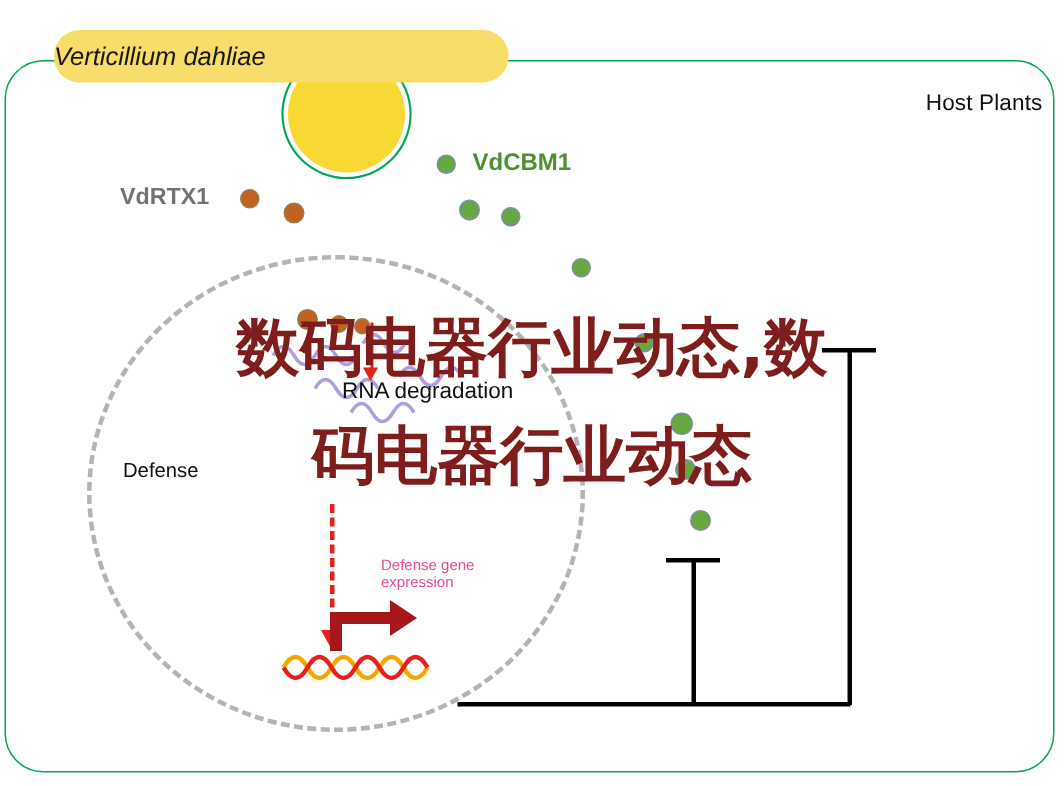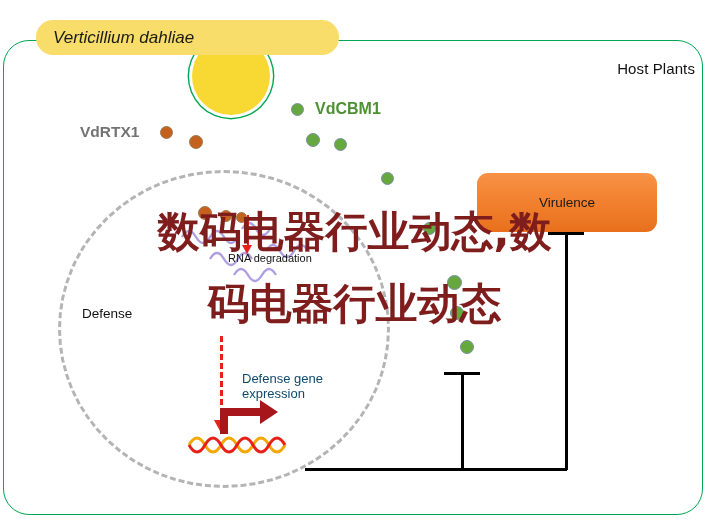--- a/index.html
+++ b/index.html
@@ -22,21 +22,21 @@
     margin-left:38px;
   }
 
   
   .vd-banner{
     left:36px; top:20px; width:303px; height:35px;
     background:#f8dd6a; border-radius:17px;
     display:flex; align-items:center;
   }
   .vd-banner span{
-    margin-left:17px; font-style:italic; font-size:17px; color:#1a1a1a;
+    font-style:italic; font-size:17px; color:#1a1a1a;
     white-space:nowrap;
   }
 
   
   .fungus{
     left:192px; top:37px; width:78px; height:78px;
     background:#f8d832; border-radius:50%;
     box-shadow:0 0 0 3px #ffffff, 0 0 0 4.4px #00a651;
   }
   .fungus-mask{
@@ -60,24 +60,24 @@
     left:80px; top:123px;
     font-size:15.5px; font-weight:bold; color:#737373;
     white-space:nowrap;
   }
   .lbl-vdcbm1{
     left:315px; top:100px;
     font-size:16px; font-weight:bold; color:#4f9033;
     white-space:nowrap;
   }
   .lbl-rnadeg{
-    left:228px; top:252px; font-size:11px; color:#111; white-space:nowrap;
+    left:228px; top:252px; font-size:15px; color:#111; white-space:nowrap;
   }
   .lbl-defense{
-    left:242px; top:372px; font-size:13px; color:#0c4a6e; line-height:1.12;
+    left:254px; top:372px; font-size:10px; color:#ec4899; line-height:1.12;
     white-space:nowrap;
   }
 
   
   .dot{border-radius:50%; box-sizing:border-box;}
   .dot.brown{background:#c4611f; border:1.4px solid #9a7d4f;}
   .dot.green{background:#67a83e; border:1.5px solid #7a90a8;}
 
   
   .virulence{
@@ -199,23 +199,20 @@
     <path d="M4,36 L4,10 L44,10 L44,2 L62,14 L44,26 L44,18 L12,18 L12,36 Z" fill="#a6161a"></path>
   </svg>
 
   <svg class="helix" width="110" height="30">
     <g fill="none" stroke-width="3">
       <path stroke="#f2a800" d="M3,15 q8,-14 16,0 q8,14 16,0 q8,-14 16,0 q8,14 16,0 q8,-14 16,0 q8,14 16,0"></path>
       <path stroke="#e8201a" d="M3,15 q8,14 16,0 q8,-14 16,0 q8,14 16,0 q8,-14 16,0 q8,14 16,0 q8,-14 16,0"></path>
     </g>
   </svg>
 
-  <div class="virulence">
-    <span>Virulence</span>
-  </div>
 
   <div class="ln ln-v" style="left:565px; top:232px; height:238px;"></div>
 
   <div class="ln ln-h" style="left:548px; top:232px; width:36px;"></div>
 
   <div class="ln ln-h" style="left:305px; top:468px; width:262px;"></div>
 
   <div class="ln ln-v" style="left:461px; top:372px; height:97px;"></div>
 
   <div class="ln ln-h" style="left:444px; top:372px; width:36px;"></div>

